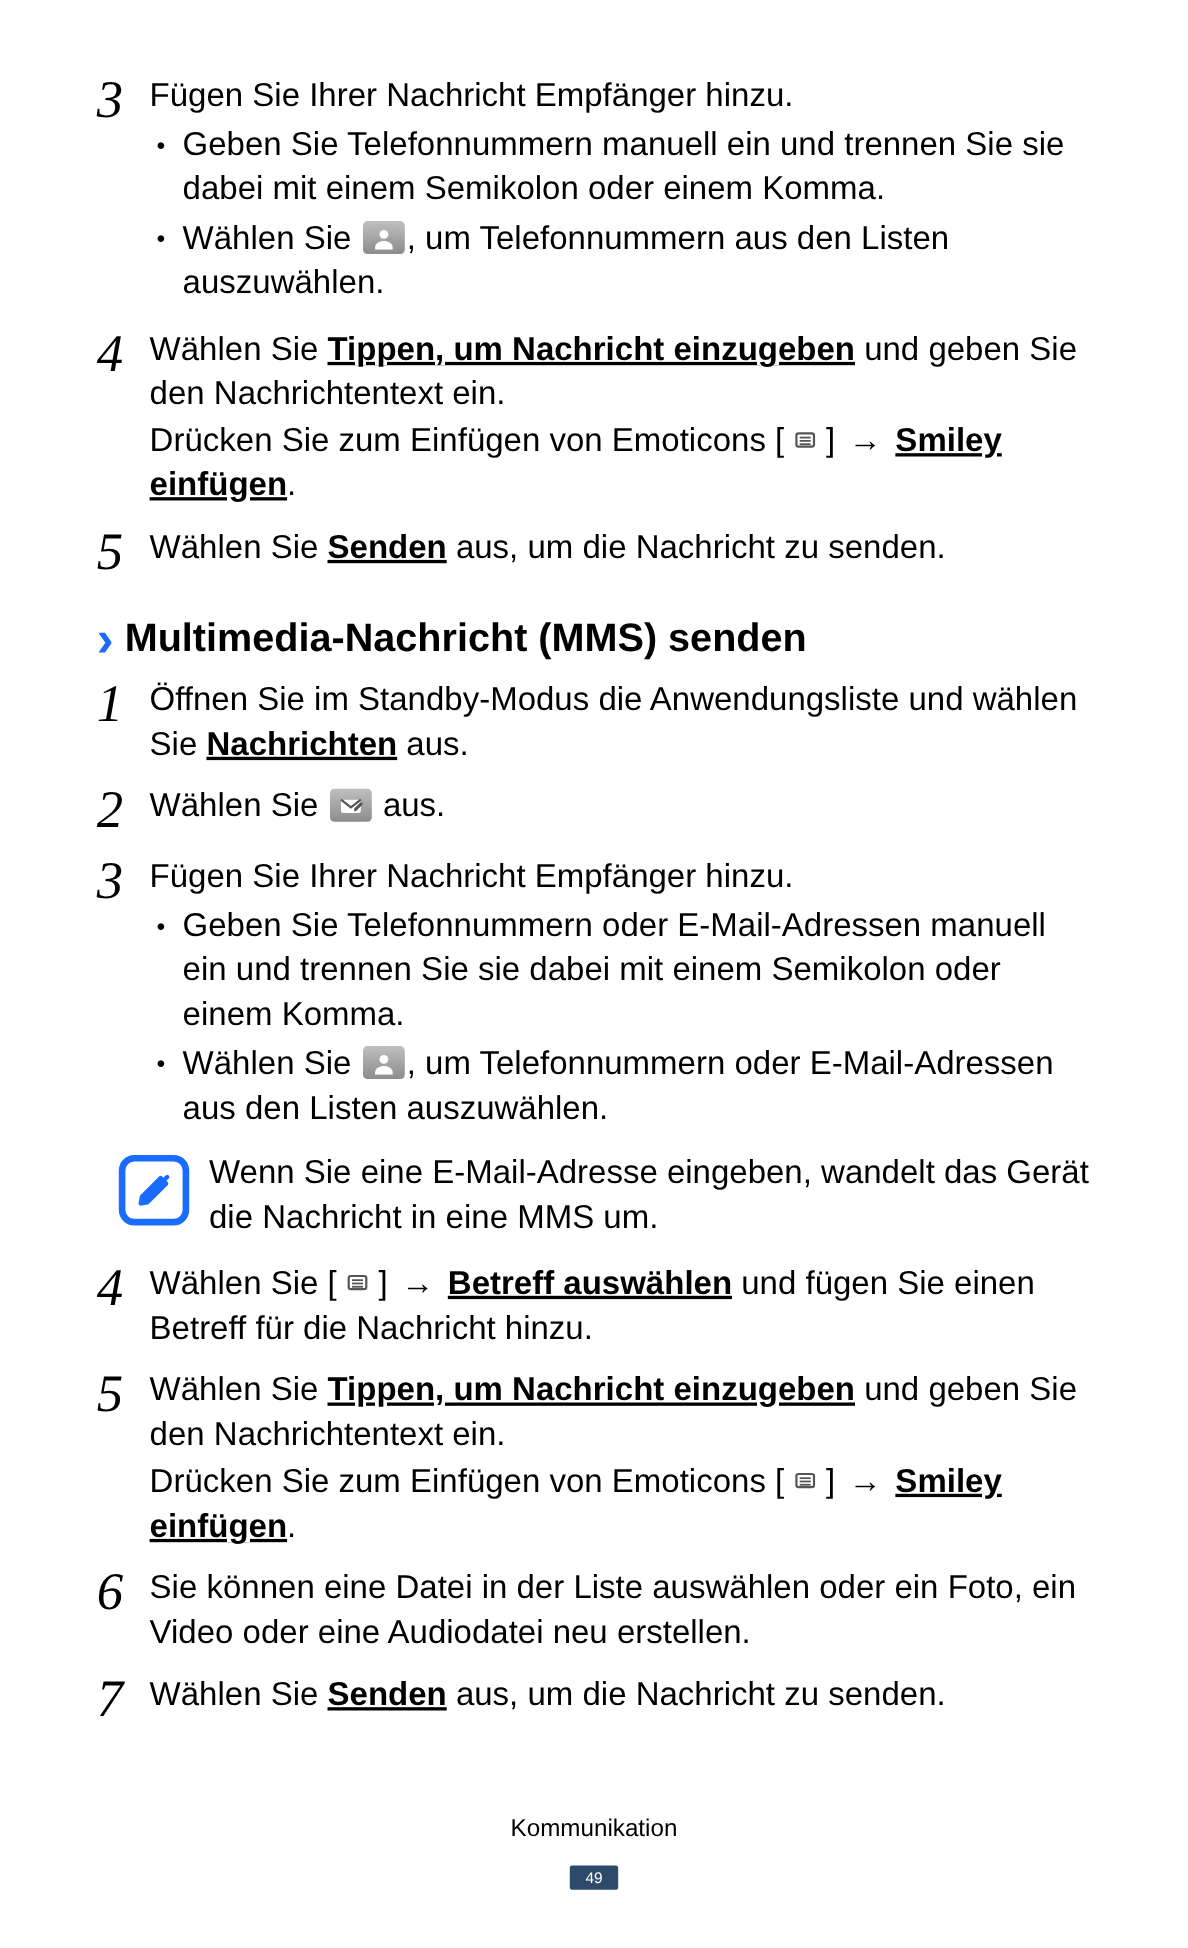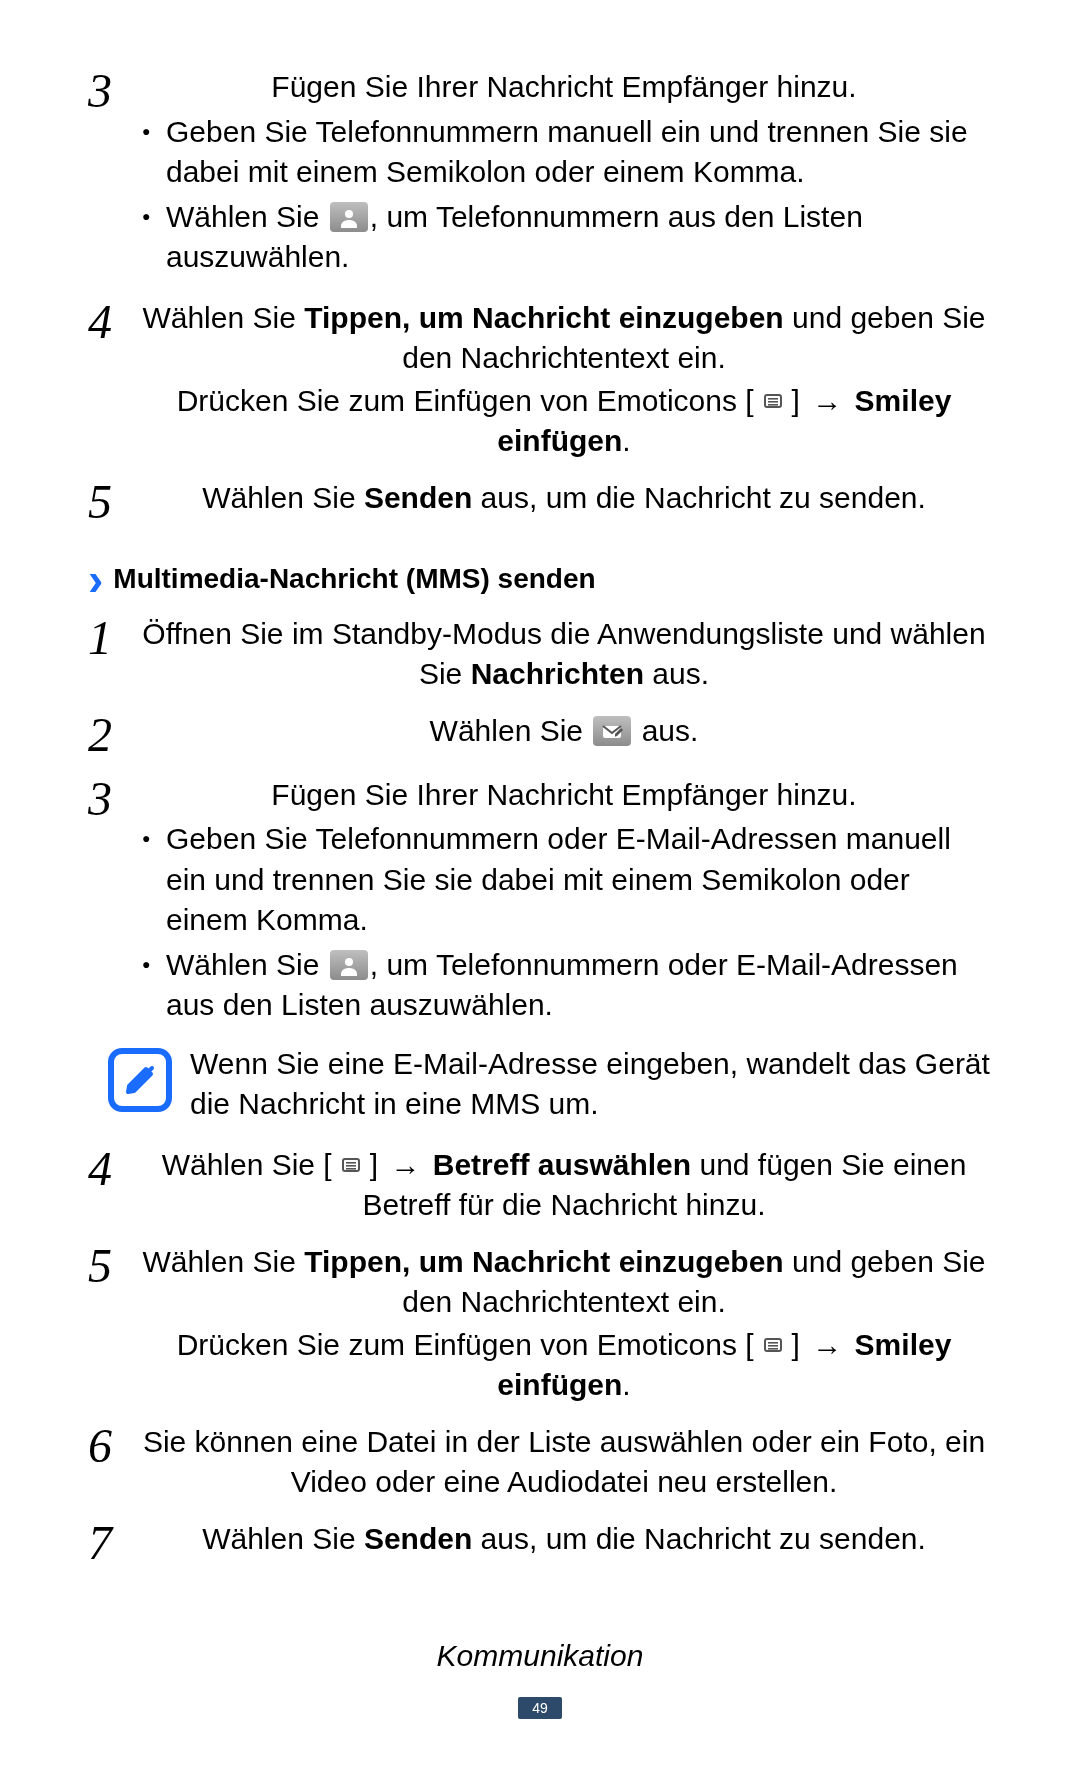--- a/index.html
+++ b/index.html
@@ -50,24 +50,24 @@
     width: 24px;
     flex: 0 0 24px;
     text-align: left;
     line-height: 1.35;
   }
   .bullet-body {
     flex: 1;
   }
   .para {
     margin-top: 2px;
-    text-align: center;
   }
   .bold {
     font-weight: 700;
+    text-decoration: underline;
   }
   .arrow {
     display: inline-block;
     padding: 0 4px;
   }
   .inline-icon {
     display: inline-flex;
     align-items: center;
     justify-content: center;
     vertical-align: middle;
@@ -117,33 +117,32 @@
     margin-bottom: 10px;
   }
   .section-heading .chev {
     color: #1a6cff;
     font-size: 46px;
     font-weight: 700;
     margin-right: 10px;
     line-height: 1;
   }
   .section-heading .title {
-    font-size: 28px;
+    font-size: 36px;
     font-weight: 700;
   }
   .footer {
     position: absolute;
     left: 0;
     right: 0;
     bottom: 48px;
     text-align: center;
   }
   .footer-label {
-    font-style: italic;
-    font-size: 30px;
+    font-size: 22px;
     color: #000;
     margin-bottom: 6px;
   }
   .page-num {
     display: inline-block;
     background: #2e4a6b;
     color: #fff;
     font-size: 14px;
     padding: 2px 14px;
     border-radius: 2px;

